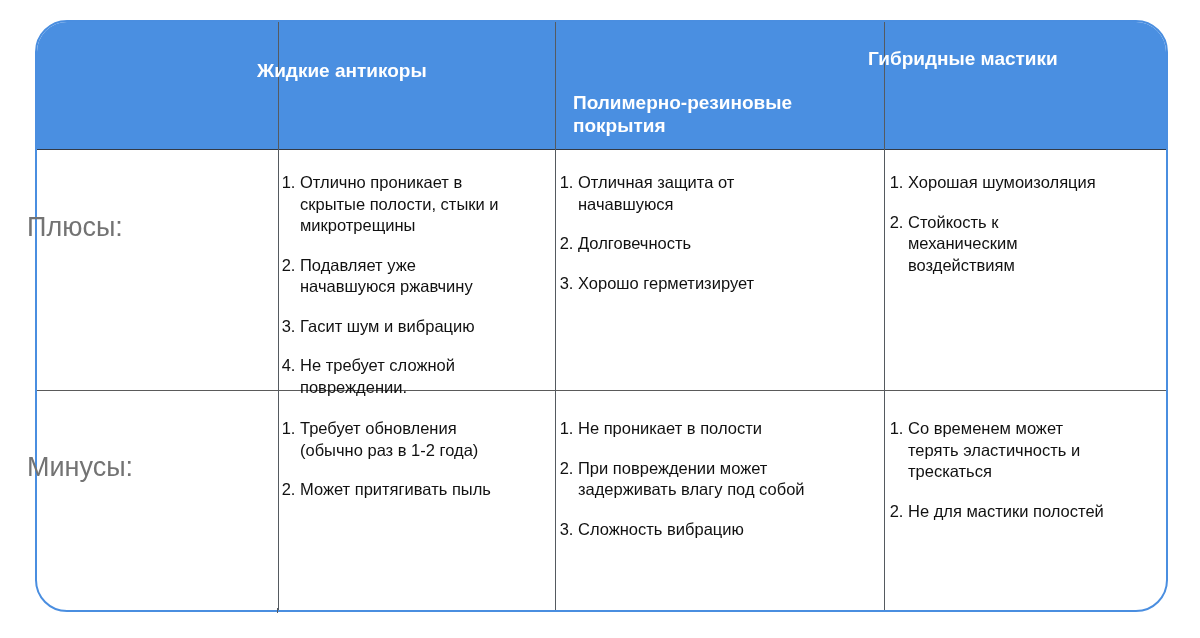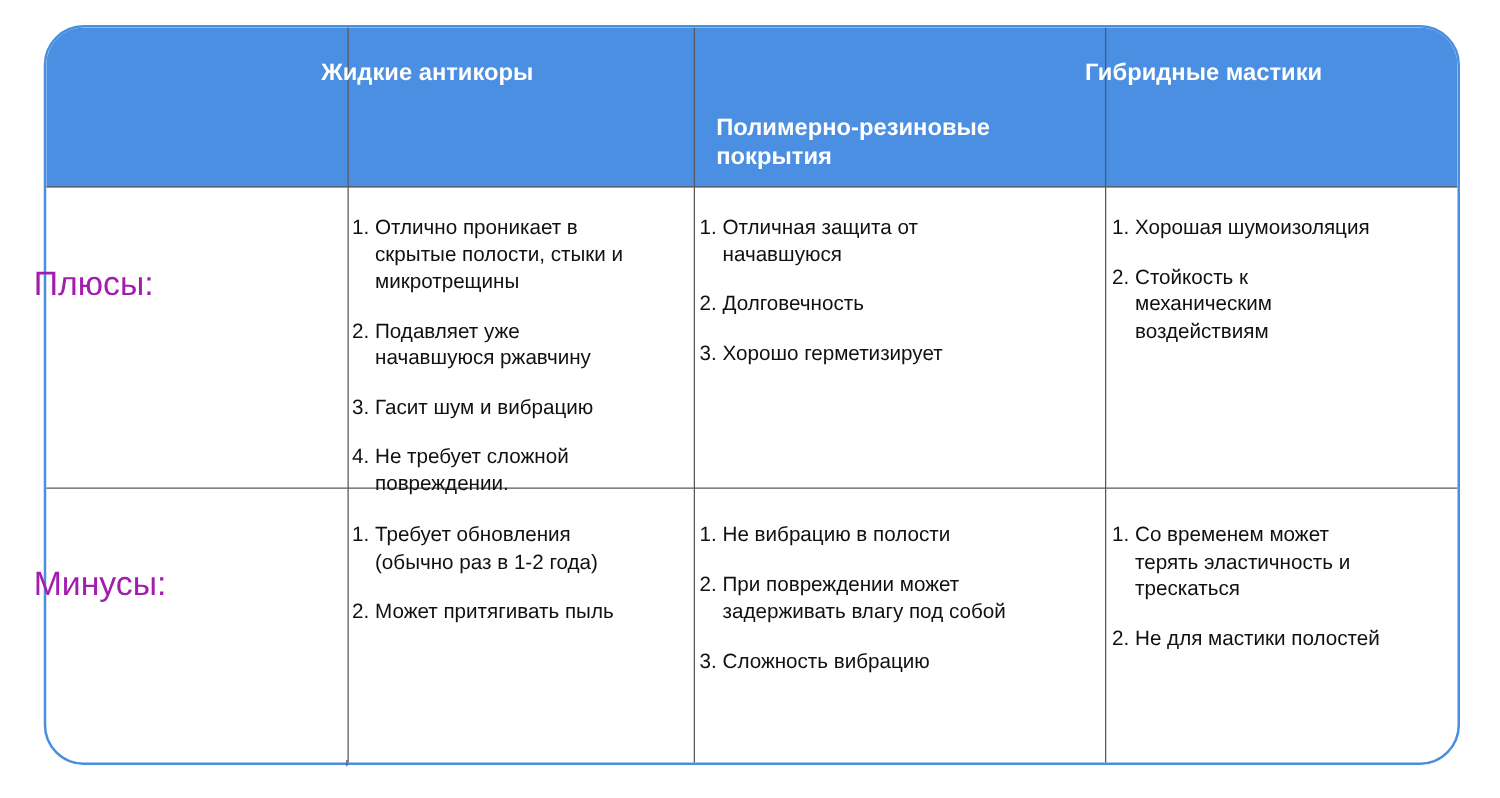--- a/index.html
+++ b/index.html
@@ -75,30 +75,30 @@
       position: absolute;
       top: 0;
       height: 127px;
       box-sizing: border-box;
       padding-top: 47px;
       color: #ffffff;
       font-weight: bold;
       font-size: 19px;
       line-height: 23px;
     }
-    .hcell.h1 { left: 257px; width: 250px; }
+    .hcell.h1 { left: 257px; width: 250px; margin-top: 12px; }
     .hcell.h2 { left: 573px; width: 300px; margin-top: 44px; }
     .hcell.h3 { left: 868px; width: 270px; }
 
     .rowlabel {
       position: absolute;
       left: 27px;
       font-size: 27px;
       line-height: 32px;
-      color: #a21caf;
+      color: #737373;
     }
     .rowlabel.plus { top: 211px; }
     .rowlabel.minus { top: 451px; }
 
     .cell {
       position: absolute;
       font-size: 16.5px;
       line-height: 21.5px;
       color: #111111;
     }
@@ -159,21 +159,21 @@
 </div>
 
 <div class="cell r2 k1">
   <ol>
     <li>Требует обновления (обычно раз в 1-2 года)</li>
     <li>Может притягивать пыль</li>
   </ol>
 </div>
 <div class="cell r2 k2">
   <ol>
-    <li>Не вибрацию в полости</li>
+    <li>Не проникает в полости</li>
     <li>При повреждении может задерживать влагу под собой</li>
     <li>Сложность вибрацию</li>
   </ol>
 </div>
 <div class="cell r2 k3">
   <ol>
     <li>Со временем может терять эластичность и трескаться</li>
     <li>Не для мастики полостей</li>
   </ol>
 </div>

